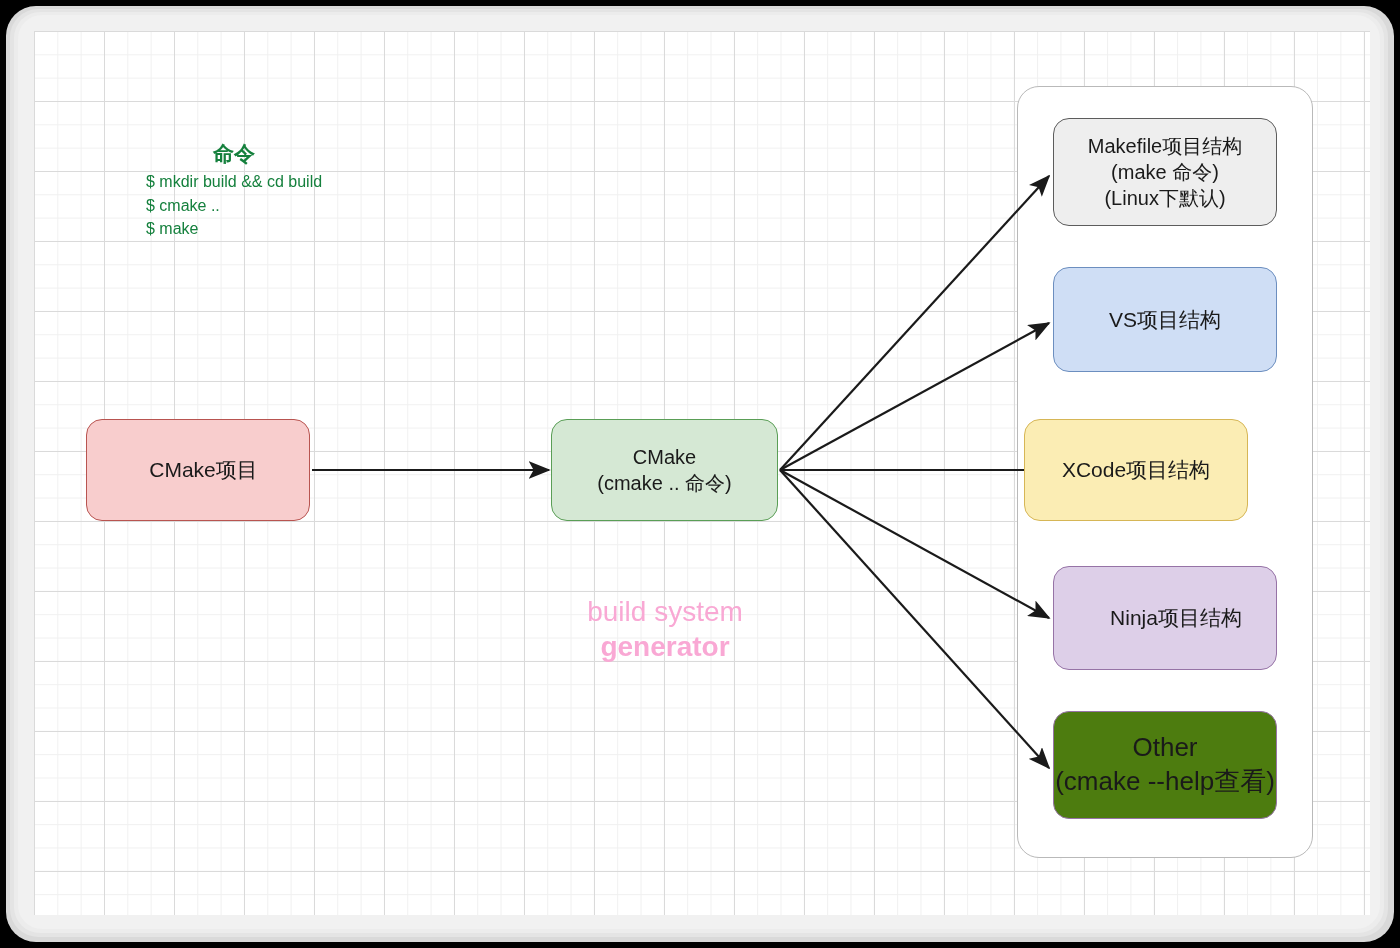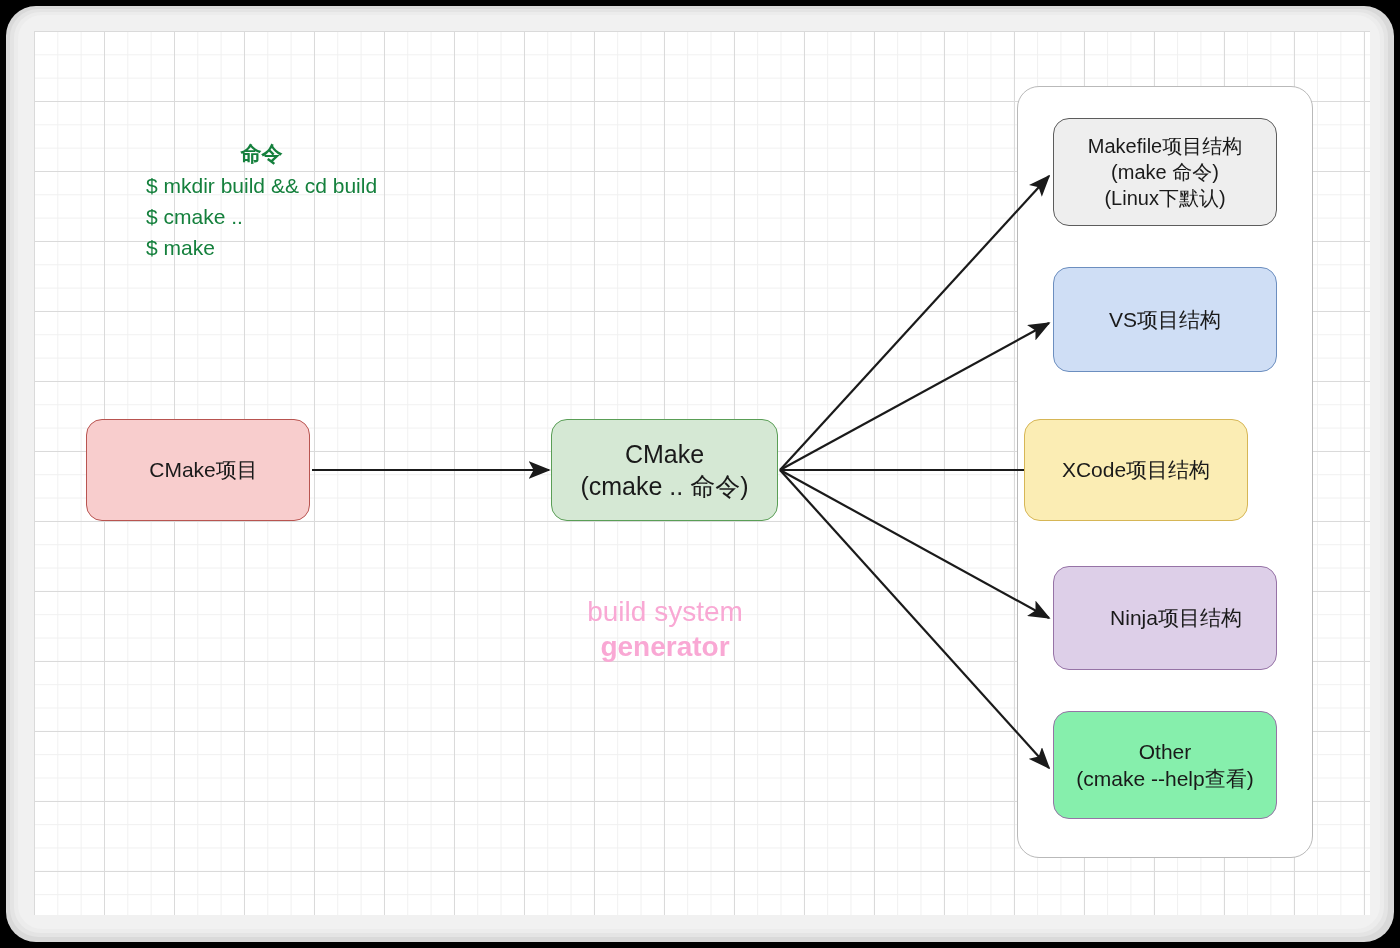--- a/index.html
+++ b/index.html
@@ -84,21 +84,21 @@
     background: #f8cdcd;
     border-color: #b85450;
     font-size: 21px;
     padding-left: 11px;
   }
   .node-cmake-gen {
     left: 551px; top: 419px;
     width: 227px; height: 102px;
     background: #d5e8d4;
     border-color: #5a9e56;
-    font-size: 25px;
+    font-size: 20px;
   }
 
   .group-box {
     position: absolute;
     left: 1017px; top: 86px;
     width: 296px; height: 772px;
     background: #ffffff;
     border: 1.4px solid #b9b9b9;
     border-radius: 22px;
   }
@@ -128,40 +128,40 @@
     left: 1053px; top: 566px;
     width: 224px; height: 104px;
     background: #ddcfe8;
     border-color: #9673a6;
     font-size: 21px;
     padding-left: 22px;
   }
   .node-other {
     left: 1053px; top: 711px;
     width: 224px; height: 108px;
-    background: #86efac;
+    background: #4d7c0f;
     border-color: #9673a6;
-    font-size: 21px;
+    font-size: 26px;
   }
 
   
   .cmd-block {
     position: absolute;
     left: 146px; top: 140px;
     color: #15803d;
   }
   .cmd-title {
     font-size: 21px;
     font-weight: 700;
     text-align: center;
     width: 100%;
     margin-bottom: 2px;
   }
   .cmd-line {
-    font-size: 21px;
+    font-size: 16px;
     line-height: 1.48;
     white-space: pre;
   }
 
   
   .caption {
     position: absolute;
     left: 540px; top: 594px;
     width: 250px;
     text-align: center;

